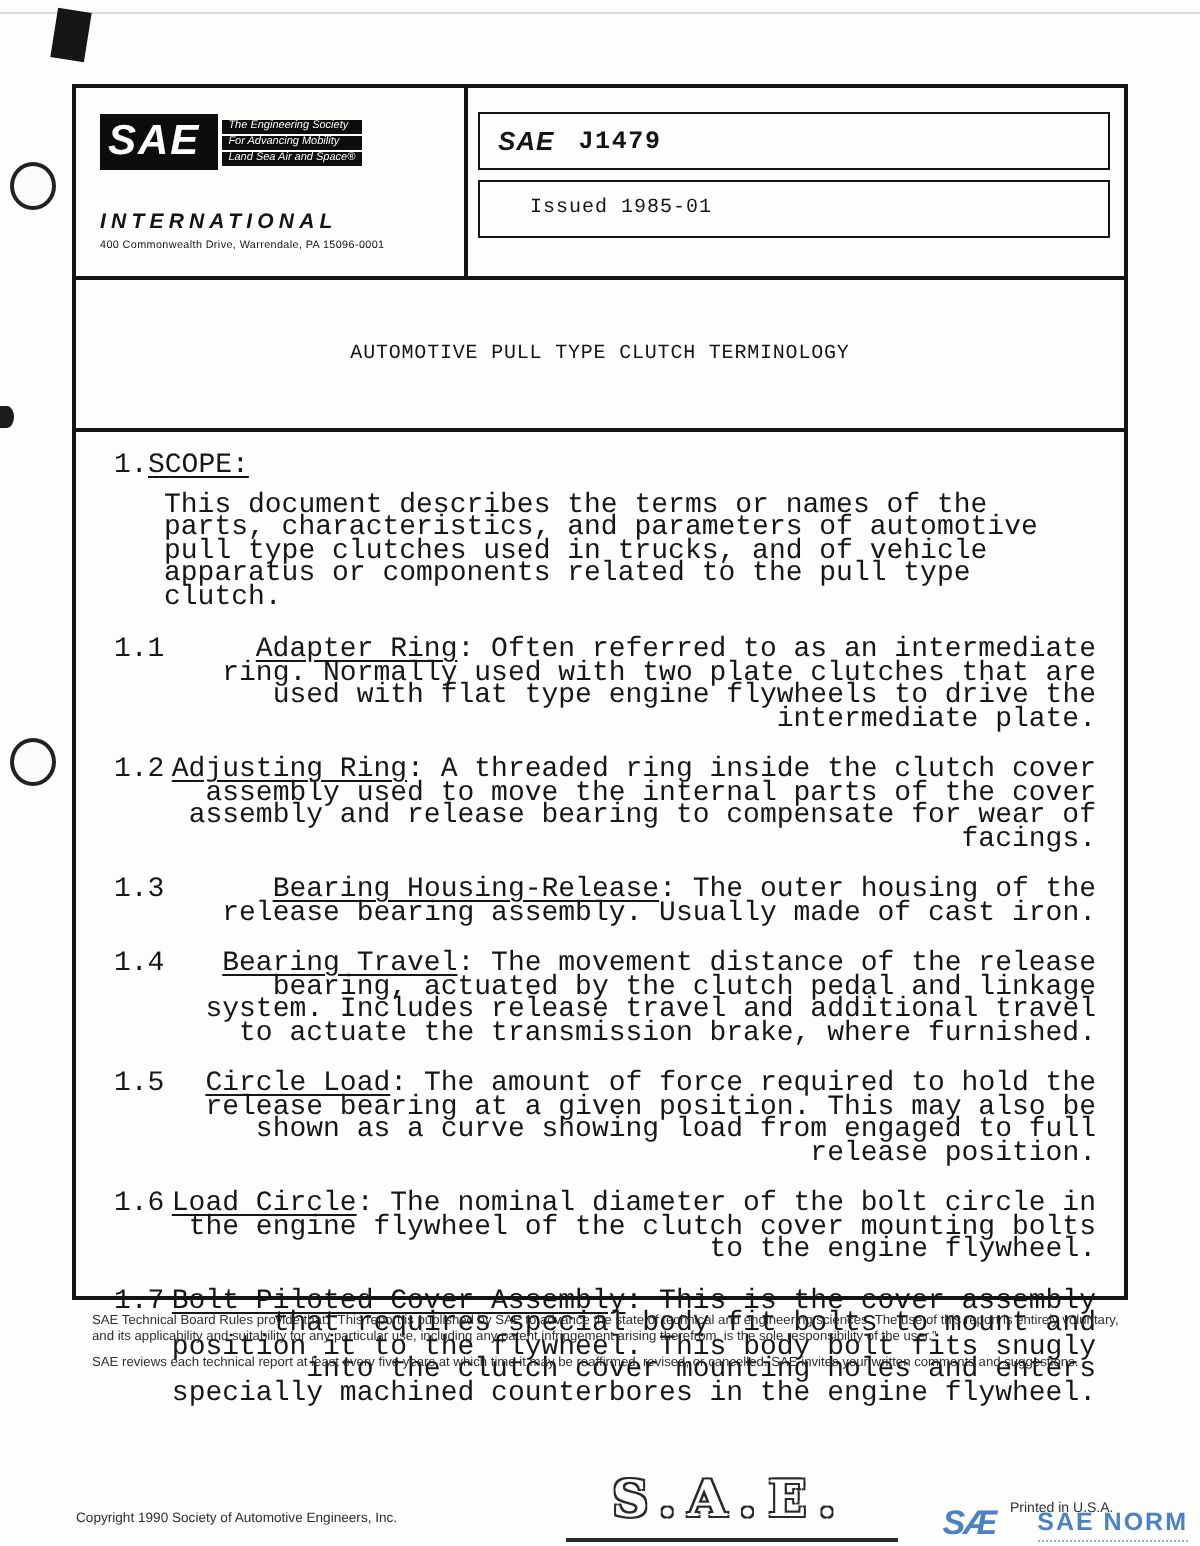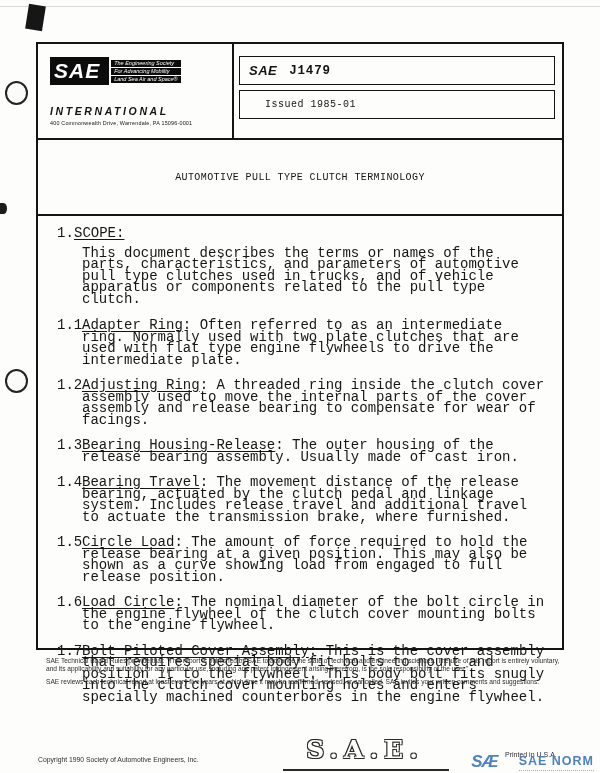--- a/index.html
+++ b/index.html
@@ -43,21 +43,21 @@
   .ref-number { font-weight: bold; font-size: 12.5px; letter-spacing: 0.8px; font-family: "Liberation Mono", monospace; }
   .issued-box { border: 1.5px solid #141414; height: 29px; display: flex; align-items: center; padding-left: 25px; font-family: "Liberation Mono", monospace; font-size: 10px; letter-spacing: 0.5px; }
 
   .title-band { height: 76px; border-bottom: 2px solid #141414; display: flex; align-items: center; justify-content: center; font-family: "Liberation Mono", monospace; font-size: 10px; letter-spacing: 0.4px; }
 
   .doc-body { padding: 12px 14px 0 19px; font-family: Liberation Mono, monospace; font-size: 14px; line-height: 11.5px; color: #161616; }
   .scope-head { margin-bottom: 8px; }
   .scope-num { display: inline-block; width: 17px; }
   .u { text-decoration: underline; text-underline-offset: 1.5px; }
   .scope-paragraph { margin: 0 0 15px 25px; max-width: 474px; }
-  .def { display: flex; margin-bottom: 14px; }
+  .def { display: flex; margin-bottom: 14px; text-align: right; }
   .def-num { width: 25px; flex: none; }
   .def-body { max-width: 473px; }
 
   
   .footnotes { position: absolute; left: 46px; top: 657px; width: 514px; font-size: 6.6px; line-height: 8.2px; color: #2e2e2e; }
   .footnotes p + p { margin-top: 5px; }
   .copyright { position: absolute; left: 38px; top: 756px; font-size: 6.8px; color: #2e2e2e; }
   .printed { position: absolute; left: 505px; top: 751px; font-size: 7px; color: #2e2e2e; }
 
   

